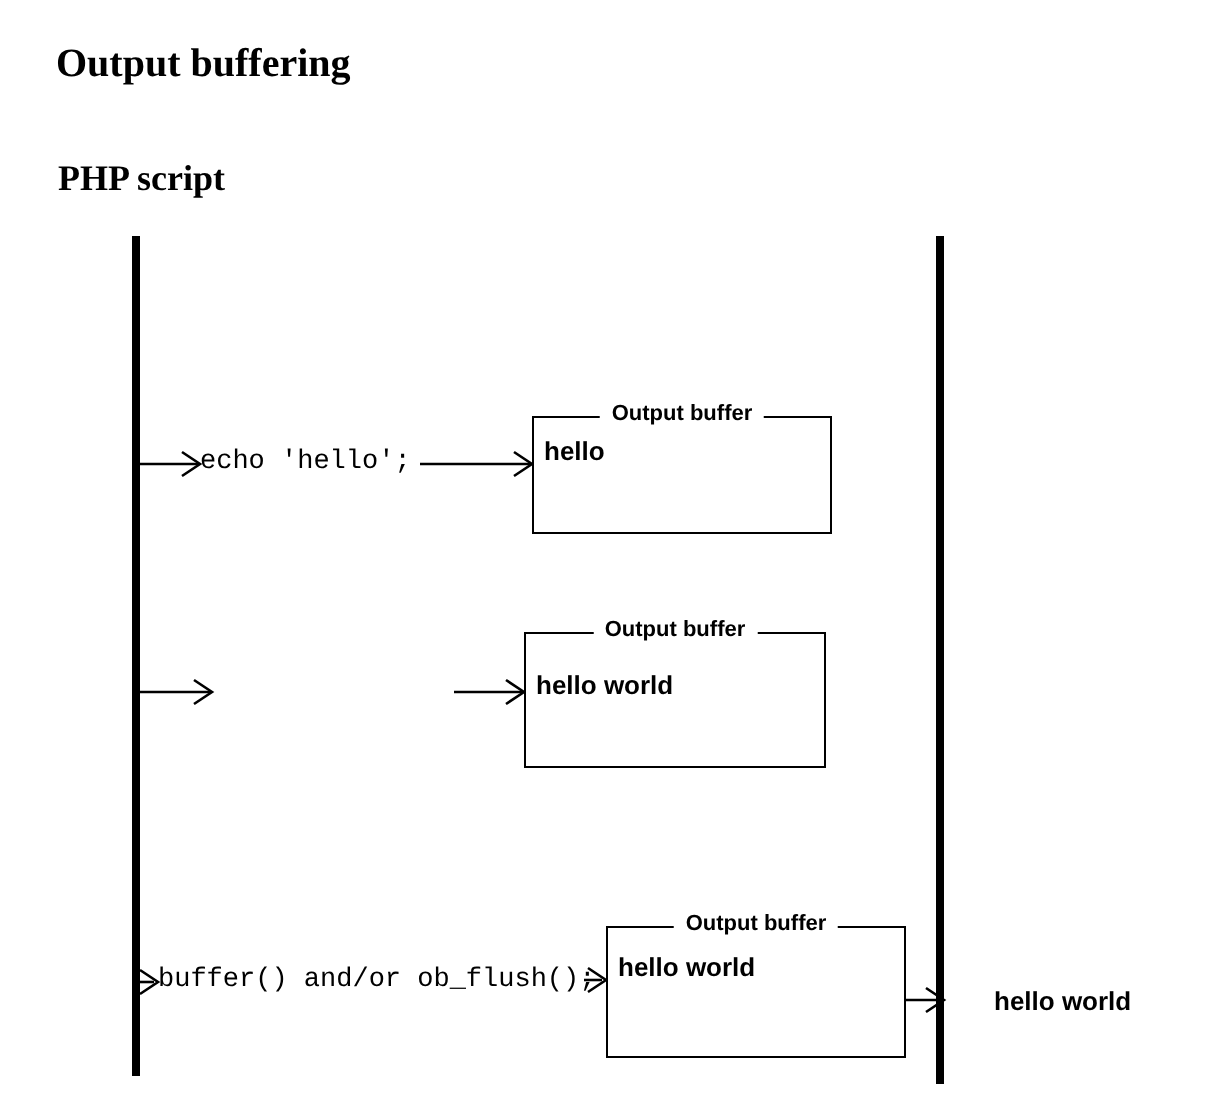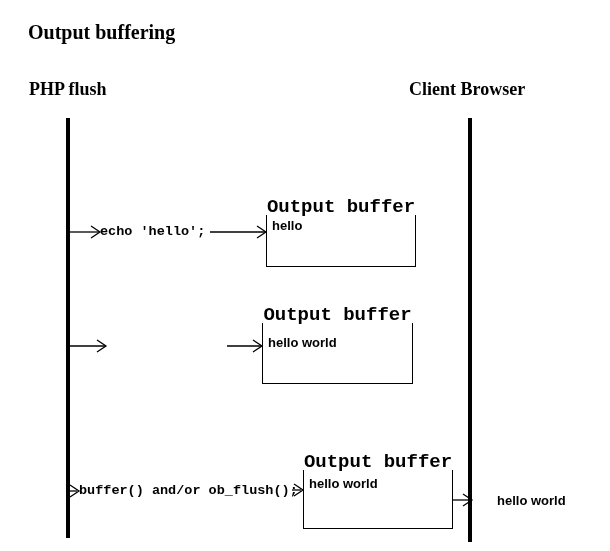--- a/index.html
+++ b/index.html
@@ -25,34 +25,34 @@
     font-family:"Liberation Serif", serif;
     font-size:18px; font-weight:bold;
     white-space:nowrap;
   }
   .lane-label.php { left:29px; }
   .lane-label.browser { left:409px; }
   .connector-layer { left:0; top:0; width:610px; height:551px; color:var(--ink); }
   .connector-layer line, .connector-layer polyline { stroke:currentColor; }
   .code {
     font-family:"Liberation Mono","DejaVu Sans Mono", monospace;
-    font-size:13.5px; font-weight:bold;
+    font-size:13.5px; font-weight:normal;
     line-height:16px; white-space:nowrap;text-align:center;
   }
   .buffer-box {
     border:1.5px solid var(--ink);
     background:var(--bg);
   }
   .buffer-label {
     position:absolute; top:-9px; left:50%;
     transform:translateX(-50%);
     background:var(--bg);
     padding:0 6px;
-    font-family:Liberation Mono, monospace;
-    font-size:19px; font-weight:bold;
+    font-family:Liberation Sans, sans-serif;
+    font-size:11px; font-weight:bold;
     line-height:15px; white-space:nowrap;
   }
   .buffer-content {
     position:absolute; left:5px;
     font-family:"Liberation Sans", sans-serif;
     font-size:13px; font-weight:bold;
     line-height:14px; white-space:nowrap;
   }
   .browser-output {
     left:497px; top:494px;
@@ -61,22 +61,21 @@
     line-height:14px; white-space:nowrap;
   }
 </style>
 </head>
 <body>
 
 <div class="stage">
 
   <div class="abs title">Output buffering</div>
 
-  <div class="abs lane-label php">PHP flush</div>
-  <div class="abs lane-label browser">Client Browser</div>
+  <div class="abs lane-label php">PHP script</div>
 
   <svg class="abs connector-layer" width="610" height="551" viewBox="0 0 610 551" fill="none">
 
     <line x1="68" y1="118" x2="68" y2="538" stroke-width="4"></line>
     <line x1="470" y1="118" x2="470" y2="542" stroke-width="4"></line>
 
     <g stroke-width="1.3">
       <line x1="70" y1="232" x2="99" y2="232"></line>
       <polyline points="91,226 100,232 91,238"></polyline>
     </g>

